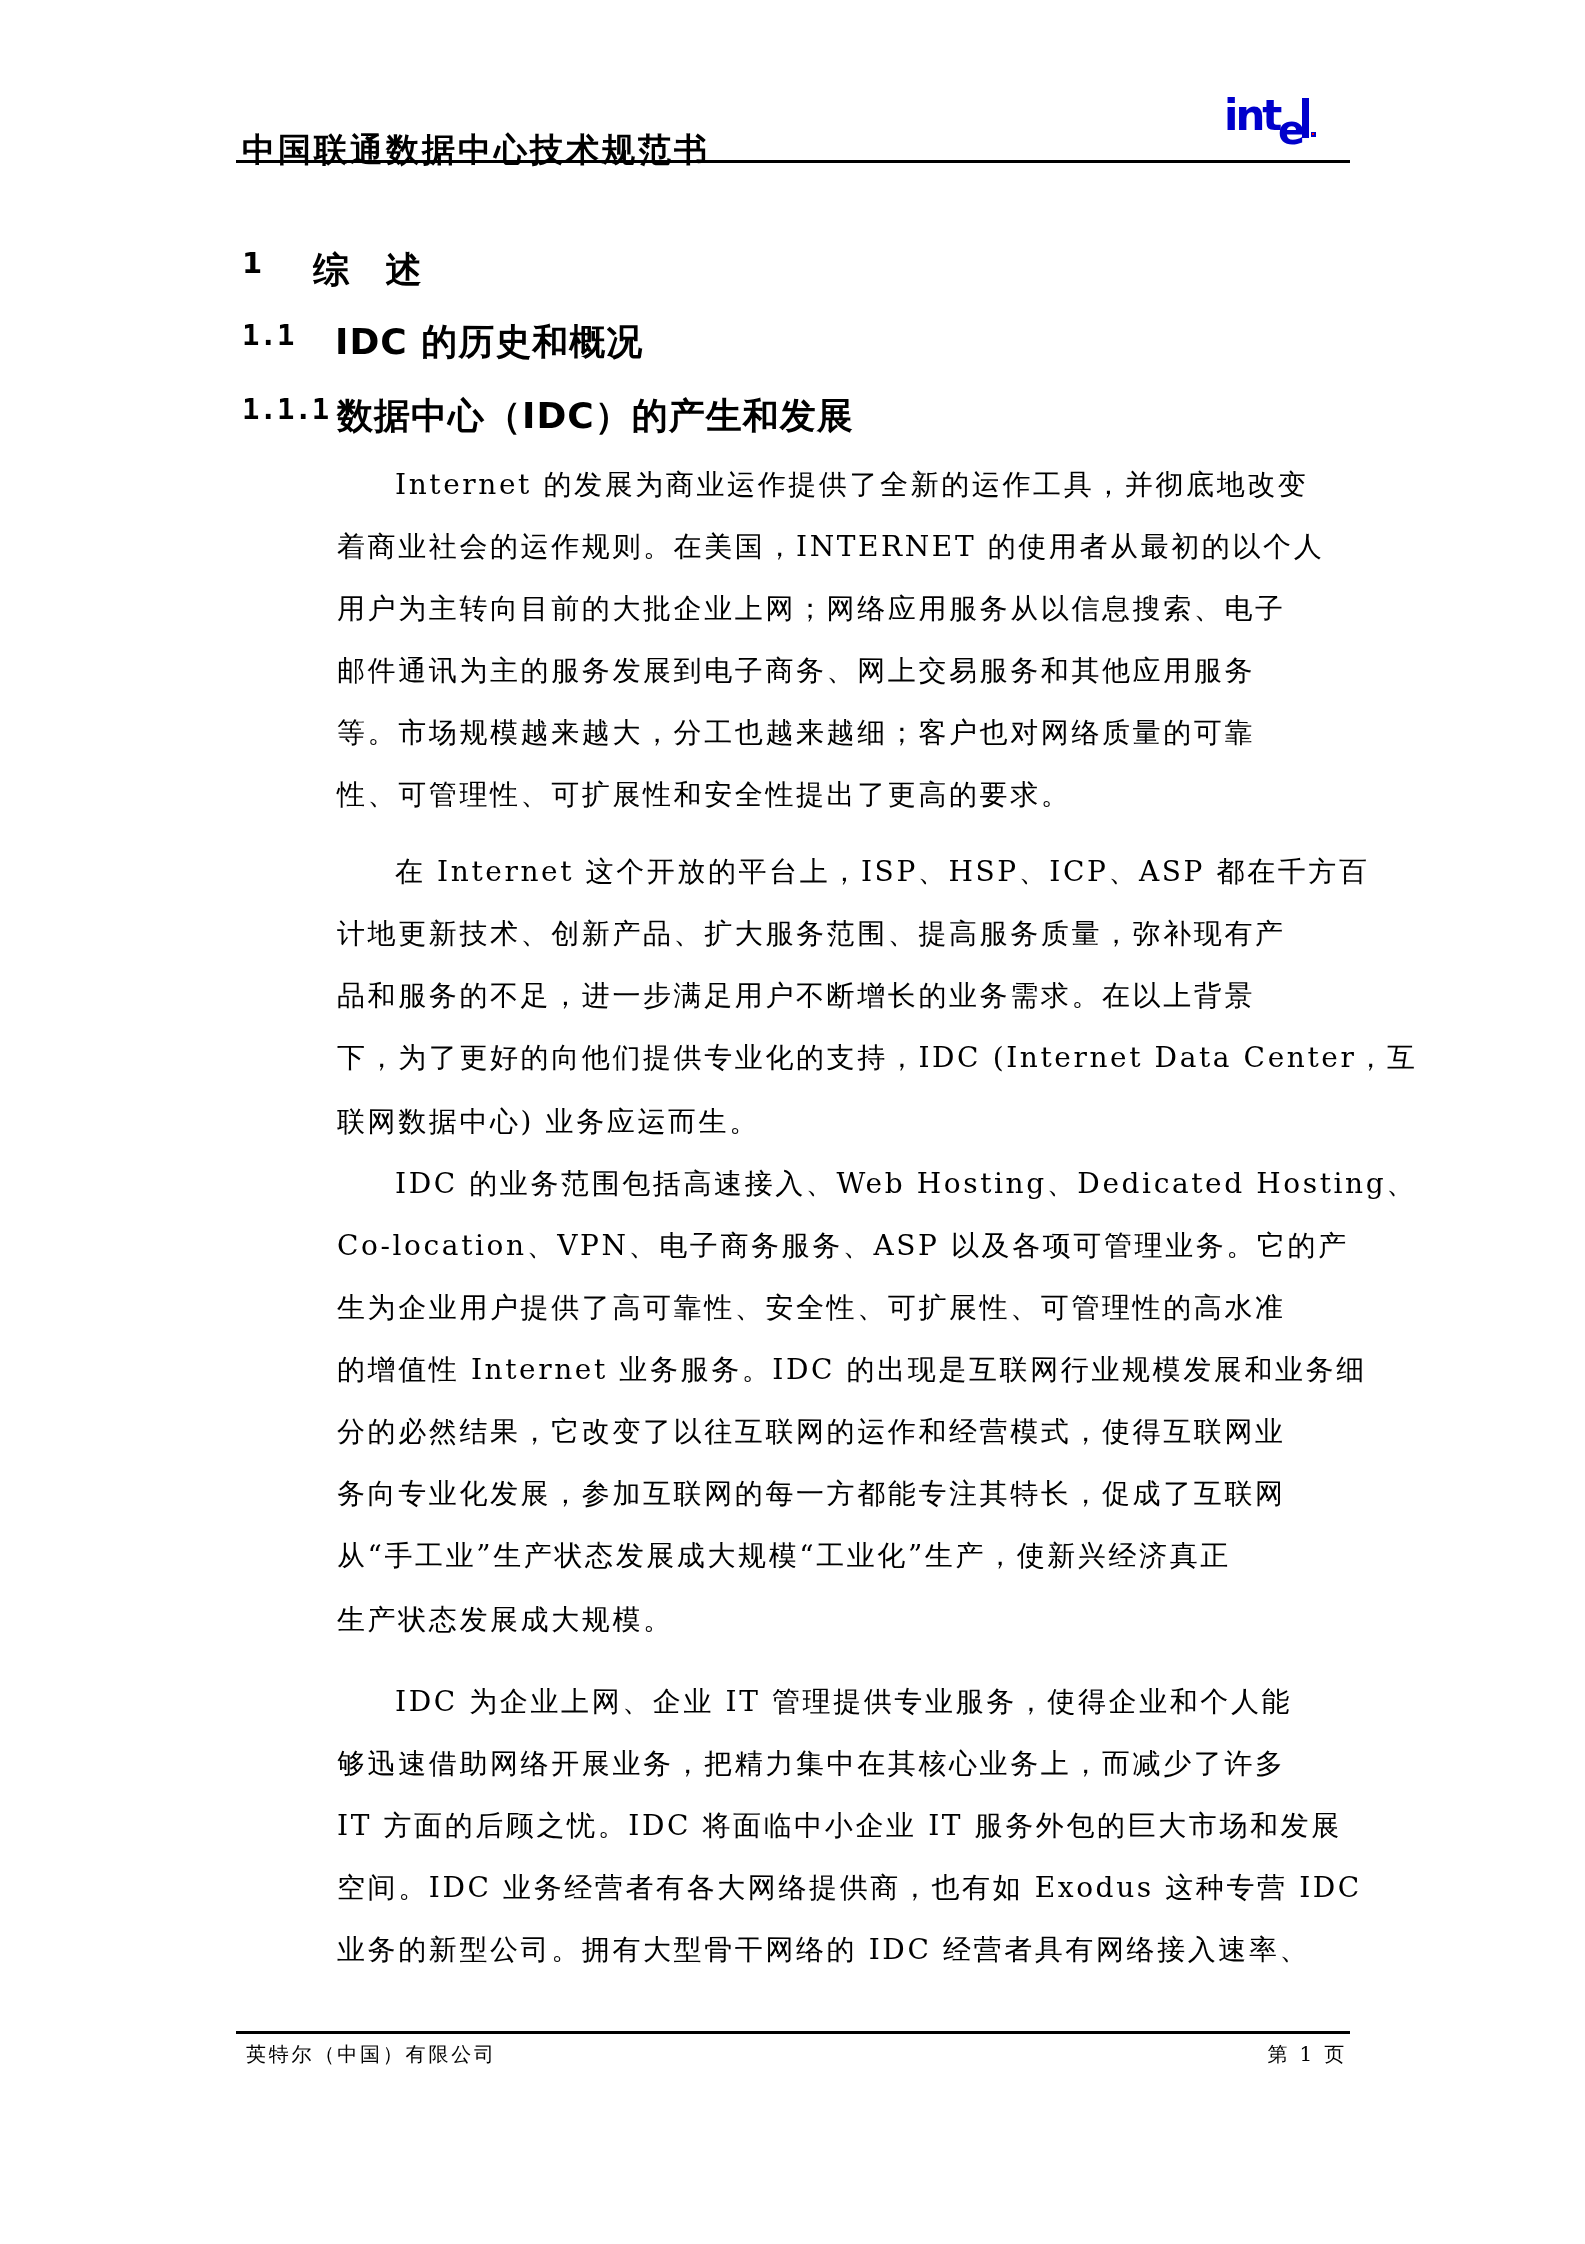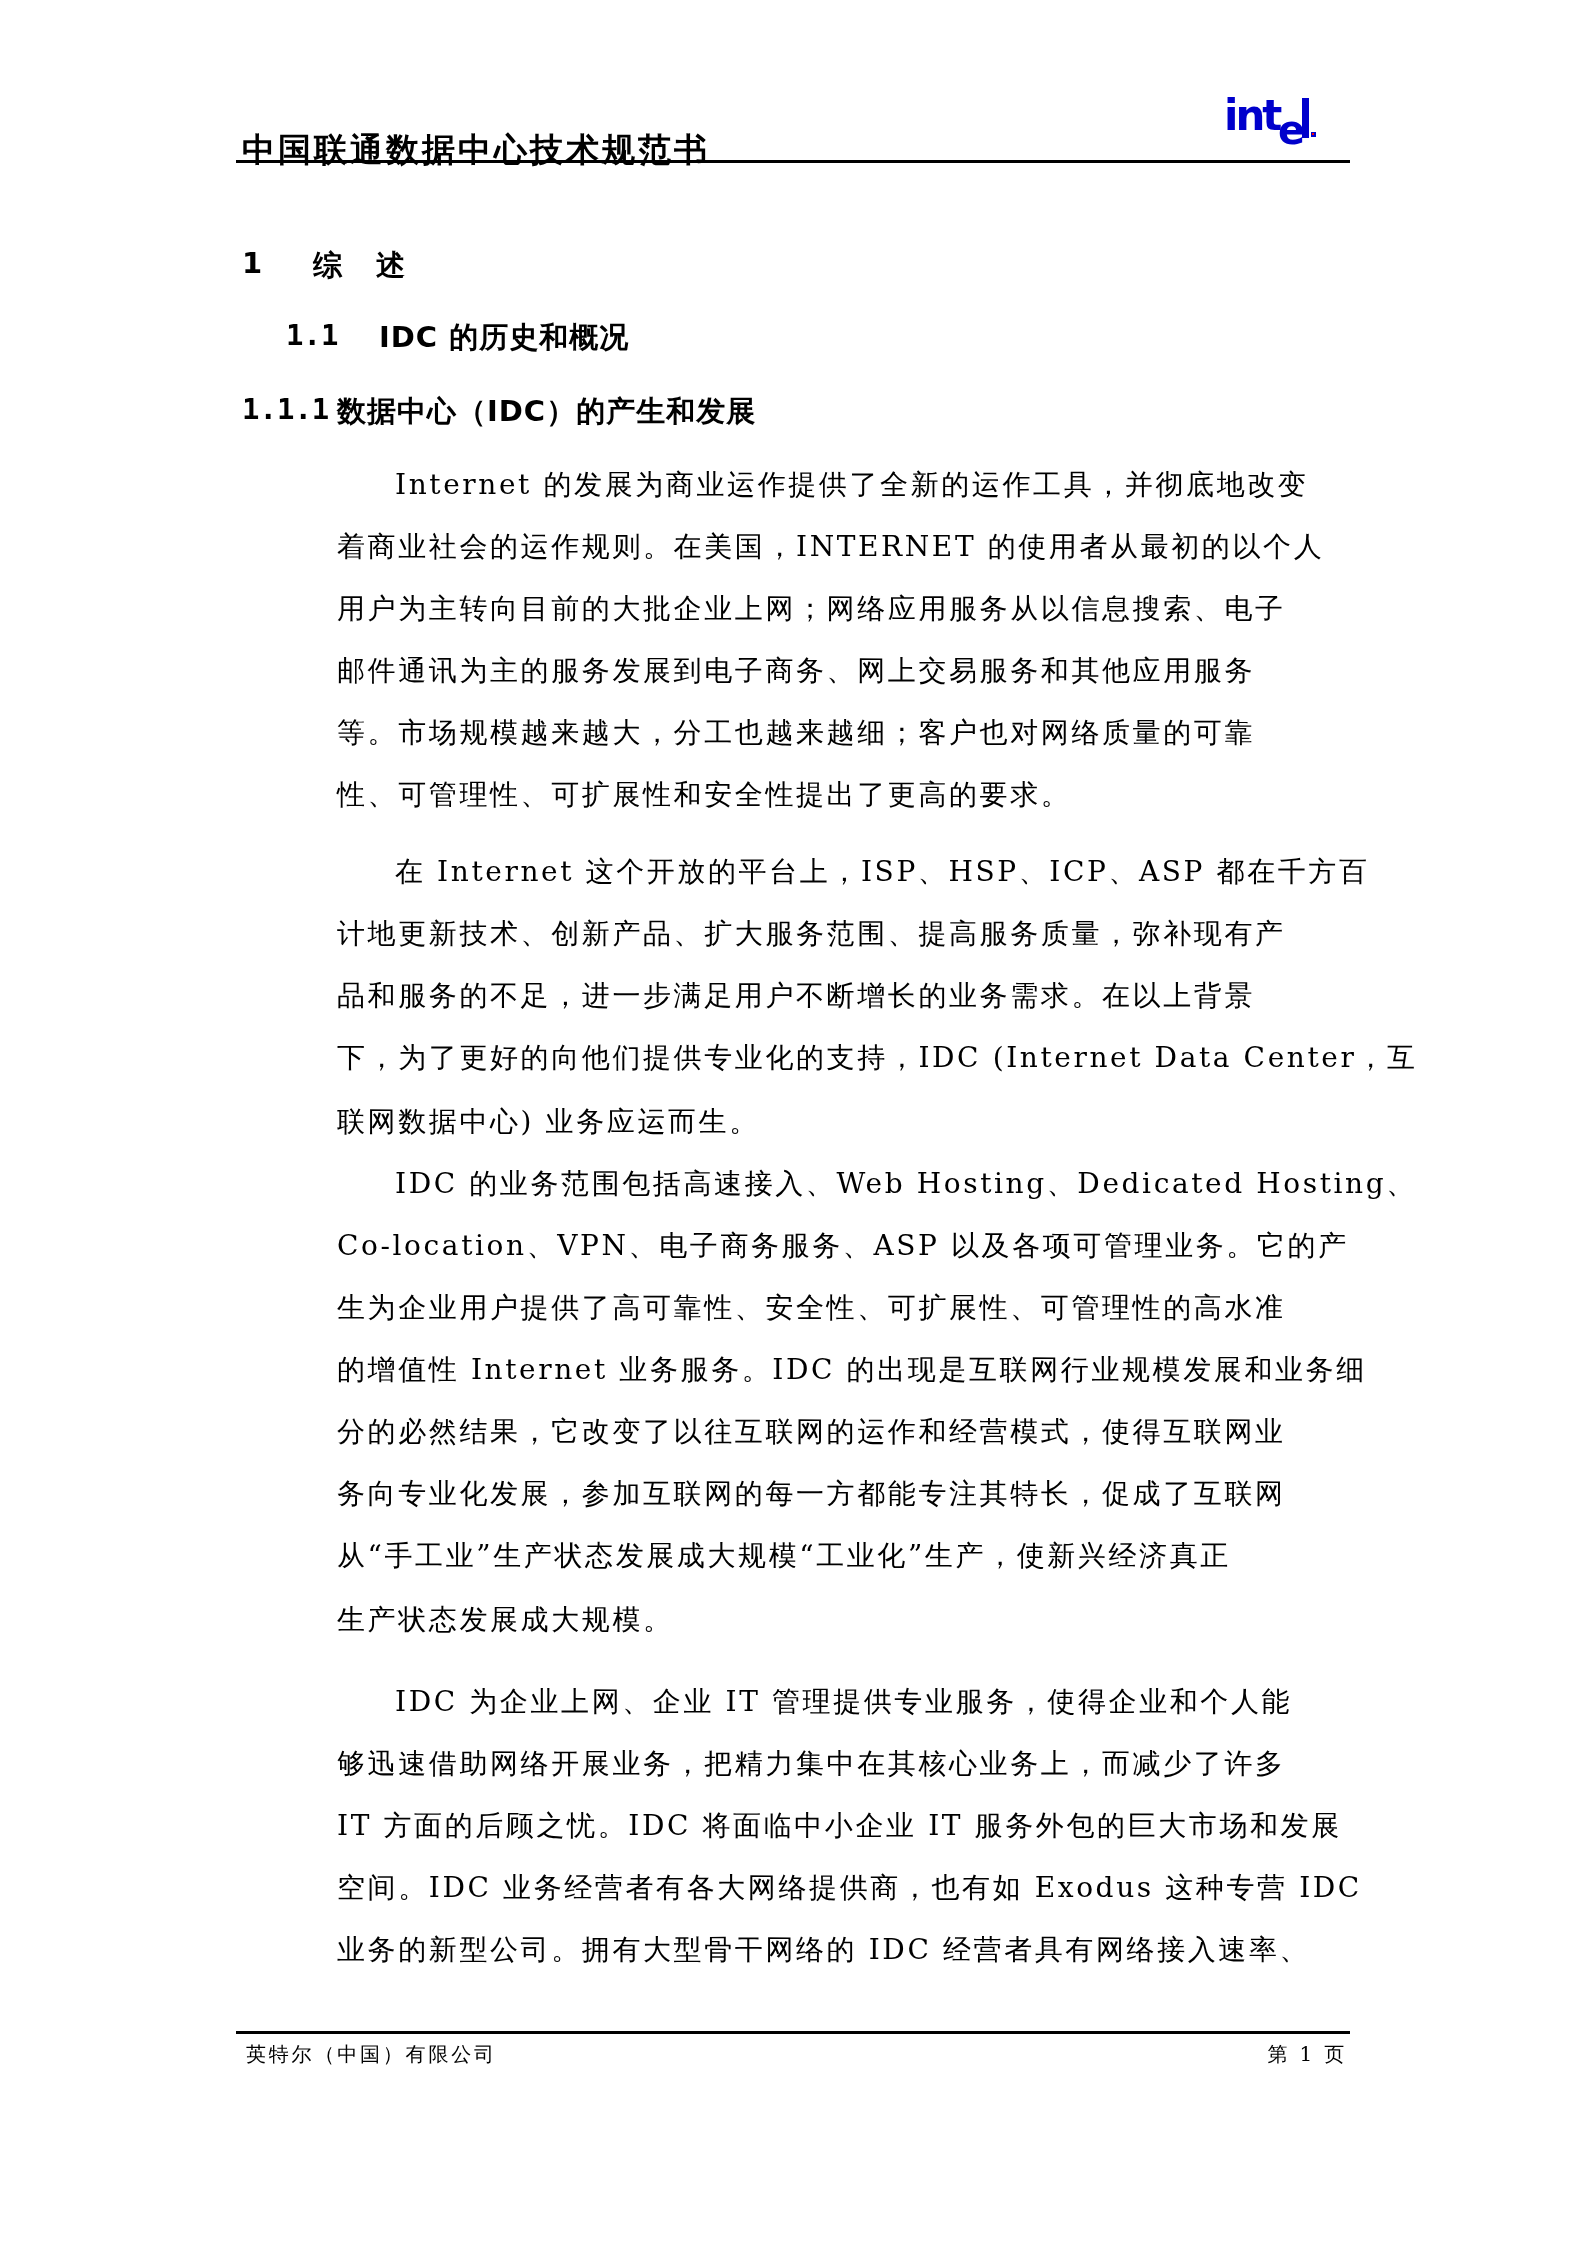--- a/index.html
+++ b/index.html
@@ -5,21 +5,21 @@
   html, body { margin: 0; padding: 0; background: #ffffff; }
   body { width: 1585px; height: 2244px; position: relative; overflow: hidden;
          font-family: "DejaVu Serif", "Liberation Serif", serif; color: #000; }
   .abs { position: absolute; white-space: nowrap; }
   .header-title { left: 242px; top: 128px; font-family: "DejaVu Sans", "Liberation Sans", sans-serif;
                   font-weight: bold; font-size: 33px; letter-spacing: 3px; }
   .rule { position: absolute; left: 236px; width: 1114px; height: 3px; background: #000; }
   .logo { position: absolute; left: 1222px; top: 88px; width: 100px; height: 62px; }
   .h1 { font-family: "DejaVu Sans", "Liberation Sans", sans-serif; font-weight: bold; font-size: 29px; }
   .h-num { font-family: "DejaVu Sans Mono", "Liberation Mono", monospace; font-weight: bold; font-size: 29px; }
-  .h-text { font-family: "DejaVu Sans", "Liberation Sans", sans-serif; font-weight: bold; font-size: 29px; letter-spacing: 1px; }
+  .h-text { font-family: "DejaVu Sans", "Liberation Sans", sans-serif; font-weight: bold; font-size: 36px; letter-spacing: 1px; }
   .body-line { left: 337px; font-size: 28px; letter-spacing: 2.6px; line-height: 34px; }
   .indent { left: 395px; }
   .footer-text { font-size: 20px; letter-spacing: 2.8px; line-height: 34px; }
 </style>
 </head>
 <body>
 
 <div class="abs header-title">中国联通数据中心技术规范书</div>
 <div class="logo">
   <svg width="100" height="62" viewBox="0 0 100 62">
@@ -29,21 +29,21 @@
     <rect x="89" y="44" width="5" height="5" fill="#0000cc"></rect>
     <rect x="90" y="45" width="2" height="2" fill="#ff0000"></rect>
   </svg>
 </div>
 <div class="rule" style="top:160px;"></div>
 
 <div class="abs" style="left:242px; top:246px;">
   <span class="h1">1</span>
   <span class="h-text" style="position:absolute; left:71px; letter-spacing:12px;">综 述</span>
 </div>
-<div class="abs" style="left:242px; top:318px;margin-left:44px;">
+<div class="abs" style="left:242px; top:318px;">
   <span class="h-num">1.1</span>
   <span class="h-text" style="position:absolute; left:93px;">IDC 的历史和概况</span>
 </div>
 <div class="abs" style="left:242px; top:392px;">
   <span class="h-num">1.1.1</span>
   <span class="h-text" style="position:absolute; left:95px;">数据中心（IDC）的产生和发展</span>
 </div>
 
 <div>
   <div class="abs body-line indent" style="top:468px;">Internet 的发展为商业运作提供了全新的运作工具，并彻底地改变</div>

